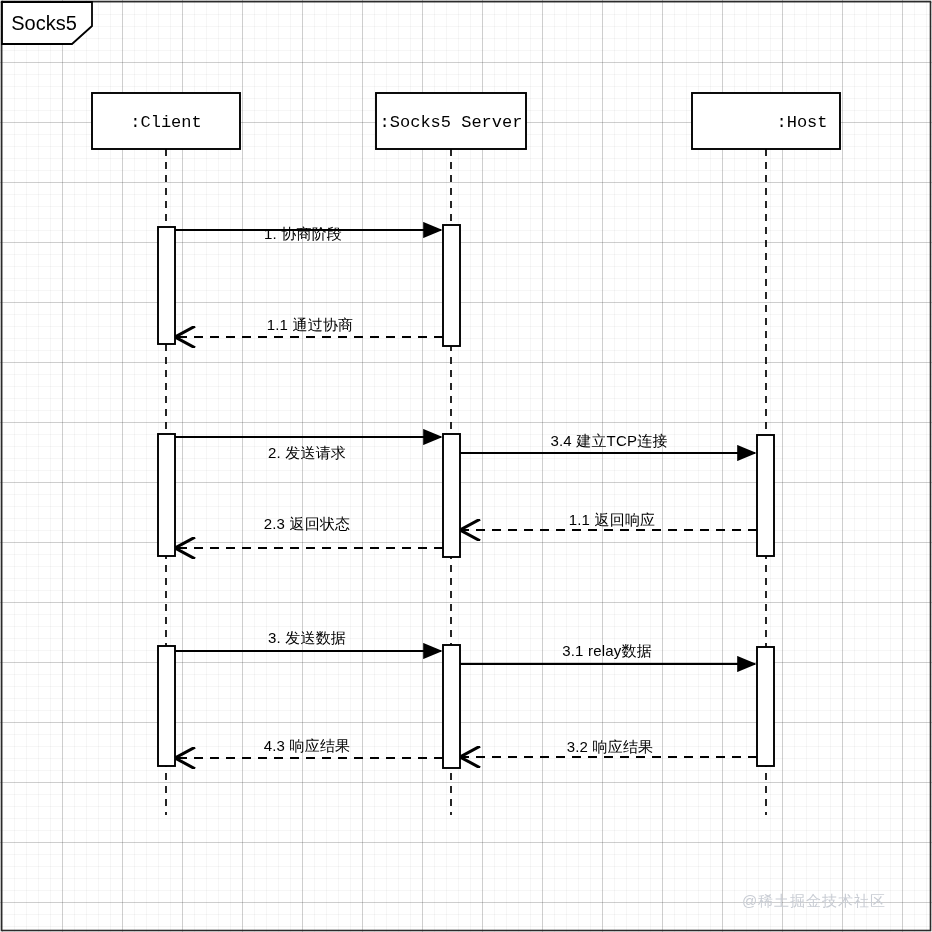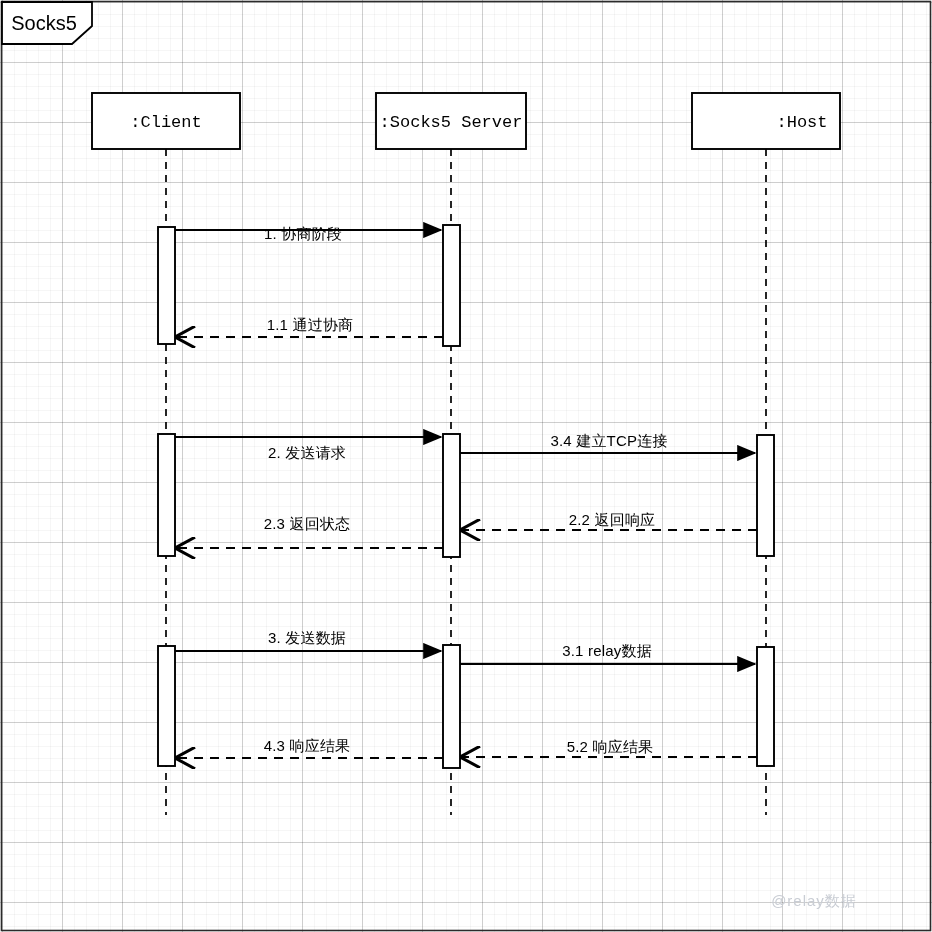--- a/index.html
+++ b/index.html
@@ -126,22 +126,22 @@
   <div class="lbl tab-lbl" style="left:44px; top:23px;">Socks5</div>
 
   <div class="lbl part-lbl" style="left:166px; top:122px;">:Client</div>
   <div class="lbl part-lbl" style="left:451px; top:122px;">:Socks5 Server</div>
   <div class="lbl part-lbl" style="left:802px; top:122px;">:Host</div>
 
   <div class="lbl msg-lbl" style="left:303px; top:234px;">1. 协商阶段</div>
   <div class="lbl msg-lbl" style="left:310px; top:325px;">1.1 通过协商</div>
   <div class="lbl msg-lbl" style="left:307px; top:424px;margin-top:29px;">2. 发送请求</div>
   <div class="lbl msg-lbl" style="left:609px; top:441px;">3.4 建立TCP连接</div>
-  <div class="lbl msg-lbl" style="left:612px; top:520px;">2.2 返回响应</div>
+  <div class="lbl msg-lbl" style="left:612px; top:520px;">1.1 返回响应</div>
   <div class="lbl msg-lbl" style="left:307px; top:524px;">2.3 返回状态</div>
   <div class="lbl msg-lbl" style="left:307px; top:638px;">3. 发送数据</div>
   <div class="lbl msg-lbl" style="left:607px; top:651px;">3.1 relay数据</div>
-  <div class="lbl msg-lbl" style="left:610px; top:747px;">5.2 响应结果</div>
+  <div class="lbl msg-lbl" style="left:610px; top:747px;">3.2 响应结果</div>
   <div class="lbl msg-lbl" style="left:307px; top:746px;">4.3 响应结果</div>
 
-  <div class="lbl wm-lbl" style="left:814px; top:901px;">@relay数据</div>
+  <div class="lbl wm-lbl" style="left:814px; top:901px;">@稀土掘金技术社区</div>
 
 </div>
 
 </body></html>

